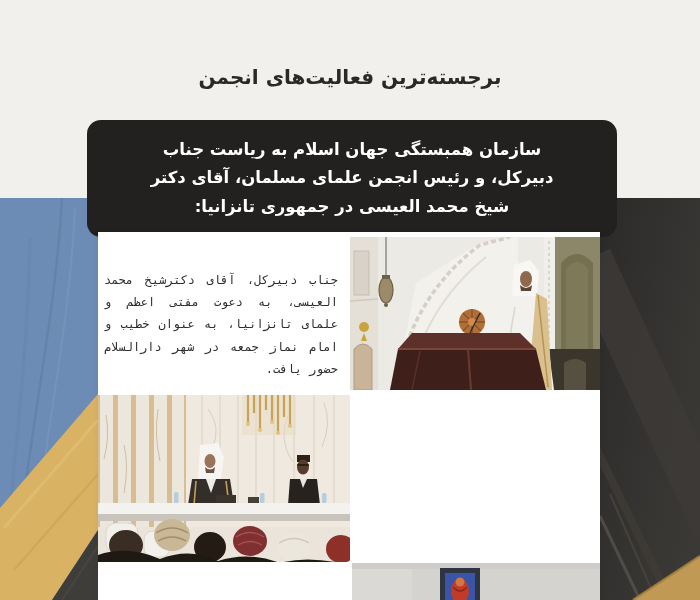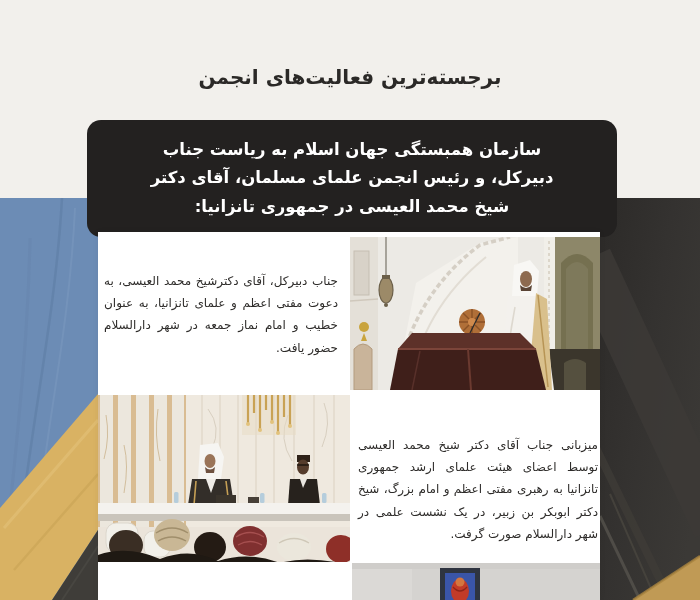--- a/index.html
+++ b/index.html
@@ -26,21 +26,21 @@
     text-align:center;direction:rtl;
   }
   
   .backdrop{position:absolute;top:198px;height:402px;}
   .backdrop svg{display:block;}
   .backdrop-left{left:0;width:98px;}
   .backdrop-right{left:600px;width:100px;}
   
   .panel{
     position:absolute;left:98px;top:232px;width:502px;height:368px;
-    background:#ffffff;box-shadow:0 0 6px rgba(0,0,0,0.06);
+    background:#ffffff;box-shadow:0 0 6px rgba(0,0,0,0.06);font-family:Liberation Mono, monospace;
   }
   .article-text{
     position:absolute;margin:0;color:#2e2c2a;font-size:12px;line-height:1.85;
     direction:rtl;text-align:justify;
   }
   .article-text.first{right:262px;left:6px;top:38px;}
   .article-text.second{left:260px;width:240px;top:202px;}
   .photo{position:absolute;overflow:hidden;background:#e8e5e0;}
   .photo svg{display:block;}
   .photo-mosque{left:252px;top:5px;width:250px;height:153px;}
@@ -212,21 +212,20 @@
       <ellipse cx="112" cy="152" rx="16" ry="15" fill="#241b14"></ellipse>
       <ellipse cx="152" cy="146" rx="17" ry="15" fill="#803030"></ellipse>
       <path d="M138 142 q14 -9 28 0 M140 150 q12 -7 24 0" stroke="#a65050" stroke-width="1.3" fill="none"></path>
       <ellipse cx="196" cy="152" rx="17" ry="14" fill="#ebe7dc"></ellipse>
       <path d="M181 148 q15 -9 30 0" stroke="#cfc8b8" stroke-width="1.3" fill="none"></path>
       <ellipse cx="243" cy="154" rx="15" ry="14" fill="#8e2f28"></ellipse>
       <path d="M0 160 q30 -10 62 4 q30 -12 58 2 q30 -10 62 2 q28 -8 70 2 v10 H0 Z" fill="#1f1913"></path>
     </svg>
   </figure>
 
-  <p class="article-text second">میزبانی جناب آقای دکتر شیخ محمد العیسی توسط اعضای هیئت علمای ارشد جمهوری تانزانیا به رهبری مفتی اعظم و امام بزرگ، شیخ دکتر ابوبکر بن زبیر، در یک نشست علمی در شهر دارالسلام صورت گرفت.</p>
 
   <figure class="photo photo-portrait" style="margin:0">
     <svg width="248" height="37" viewBox="0 0 248 37" xmlns="http://www.w3.org/2000/svg">
       <rect width="248" height="37" fill="#d5d3d0"></rect>
       <rect x="0" y="0" width="60" height="37" fill="#dbd9d6"></rect>
       <rect x="0" y="0" width="248" height="6" fill="#cfcdca"></rect>
       <rect x="88" y="5" width="40" height="32" fill="#2e3440"></rect>
       <rect x="93" y="10" width="30" height="27" fill="#3a55a8"></rect>
       <ellipse cx="108" cy="28" rx="9" ry="12" fill="#c23b28"></ellipse>
       <circle cx="108" cy="19" r="4.5" fill="#d4763f"></circle>

